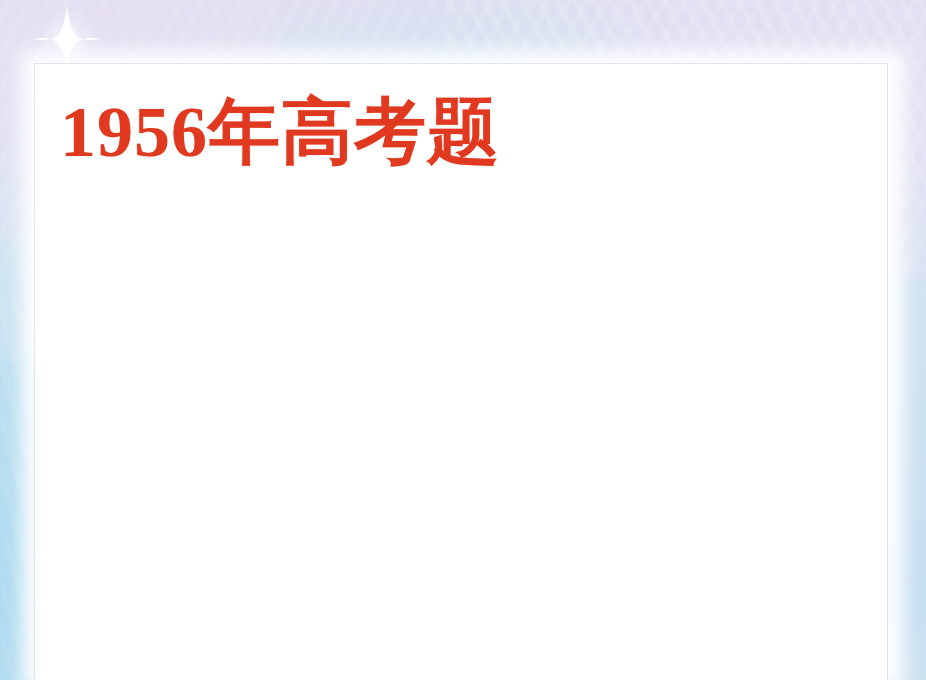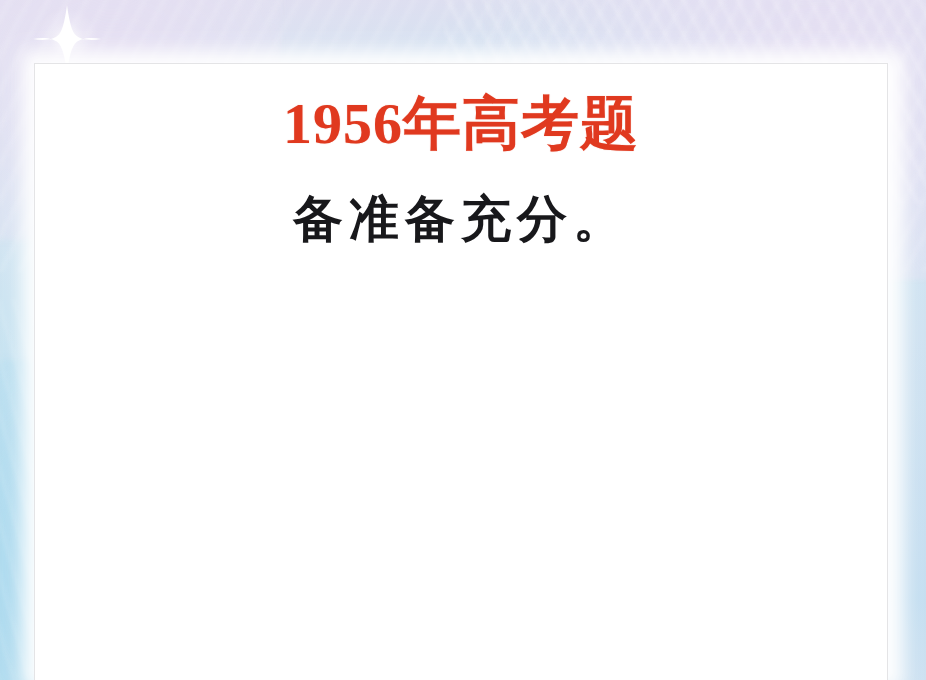--- a/index.html
+++ b/index.html
@@ -179,24 +179,23 @@
     top: 63px;
     width: 854px;
     height: 617px;
     box-sizing: border-box;
     padding: 0 26px;
   }
 
   .title {
     margin: 0;
     padding-top: 28px;
-    text-align: center;
     color: #e0391f;
     font-family: "Liberation Serif", "DejaVu Serif", serif;
-    font-size: 58px;
+    font-size: 72px;
     font-weight: 700;
     line-height: 1.14;
     letter-spacing: 1px;
     white-space: nowrap;
     text-shadow: 0 0 1px rgba(224,57,31,0.45);
   }
 
   .subtitle {
     margin: 0;
     padding-top: 16px;
@@ -262,18 +261,17 @@
 
   <div class="card-glow"></div>
   <div class="card"></div>
 
   <div class="content">
 
     <h1 class="title">1956年高考题</h1>
 
 
     <div class="body-block">
-      <span class="body-line second">备准备充分。</span>
     </div>
 
   </div>
 
 </div>
 
 </body></html>

